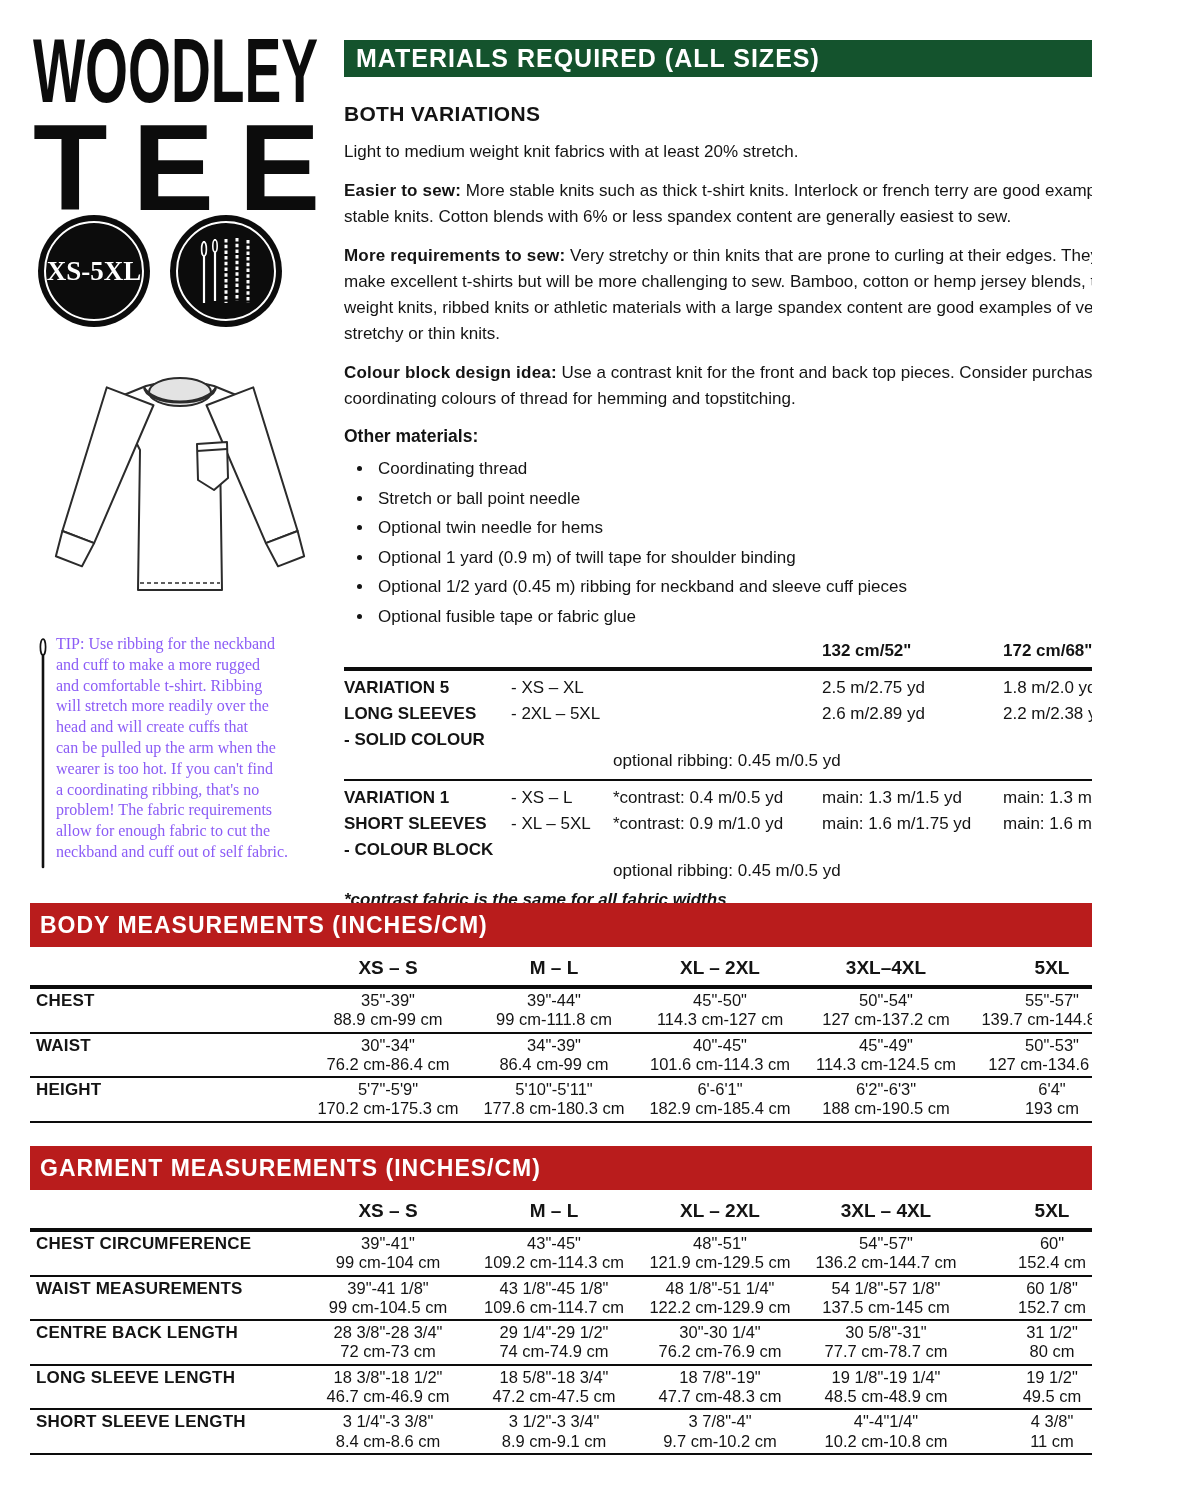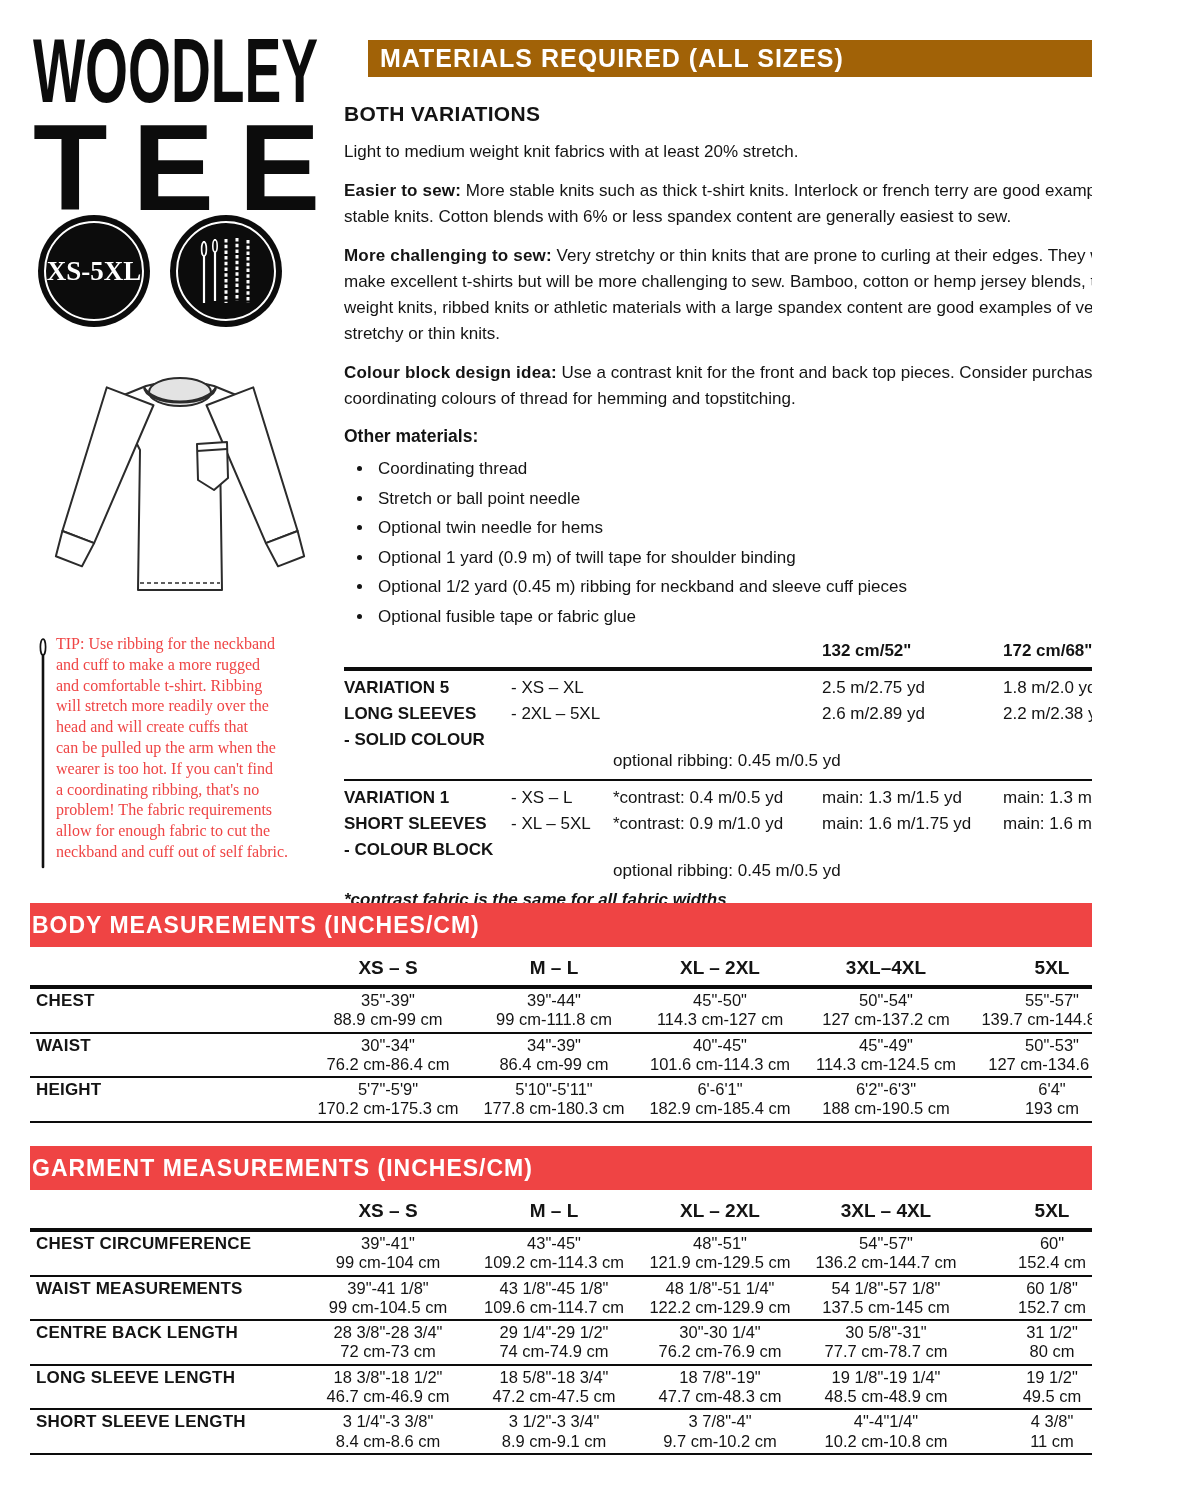--- a/index.html
+++ b/index.html
@@ -11,49 +11,49 @@
   
   .logo-svg { position:absolute; left:30px; top:28px; }
   .badge { position:absolute; top:213px; }
   .badge.b1 { left:36px; }
   .badge.b2 { left:168px; }
   .tshirt { position:absolute; left:28px; top:356px; }
   .tip { position:absolute; left:36px; top:634px; width:308px; display:flex; }
   .tip-needle { flex:0 0 14px; }
   .tip-text {
     font-family:"Liberation Serif", serif; font-size:16px; line-height:20.8px;
-    white-space:pre-line; padding-left:6px; color:#ef4444;
+    white-space:pre-line; padding-left:6px; color:#8b5cf6;
   }
   
   .right-col { position:absolute; left:344px; top:40px; width:818px; }
   .header-bar {
-    height:37px; background:#a16207; color:#fff; display:flex; align-items:center;
-    font-size:25px; font-weight:bold; letter-spacing:1px; padding-left:12px;margin-left:24px;
+    height:37px; background:#14532d; color:#fff; display:flex; align-items:center;
+    font-size:25px; font-weight:bold; letter-spacing:1px; padding-left:12px;
   }
   .subheading { margin-top:25px; font-size:21px; font-weight:bold; letter-spacing:0.3px; }
   .para { margin-top:13px; font-size:17px; line-height:26px; }
   .para b { letter-spacing:0.2px; }
   .other-title { margin-top:14px; font-size:17.5px; font-weight:bold; }
   ul.mats { margin:7px 0 0 30px; }
   ul.mats li { font-size:17px; line-height:29.5px; padding-left:4px; }
   
   .ft { margin-top:10px; width:818px; font-size:17px; }
   .ft-grid { display:grid; grid-template-columns:167px 102px 209px 181px 159px; }
   .ft-head { padding-bottom:6px; font-weight:bold; border-bottom:4px solid #0c0c0c; }
   .ft-block { padding:4px 0 5px 0; }
   .ft-cell { white-space:pre-line; line-height:26px; }
   .ft-label { font-weight:bold; }
   .ft-span3 { grid-column:3 / 6;margin-top:21px; }
   .ft-div { border-top:2.5px solid #0c0c0c; }
   .ft-note { font-style:italic; font-weight:bold; padding:1px 0 5px 0; border-bottom:2.5px solid #0c0c0c; }
   
   .meas-bar {
-    position:absolute; left:30px; width:1145px; height:44px; background:#ef4444;
+    position:absolute; left:30px; width:1145px; height:44px; background:#b91c1c;
     color:#fff; display:flex; align-items:center; font-size:23px; font-weight:bold;
-    letter-spacing:1px; padding-left:2px;
+    letter-spacing:1px; padding-left:10px;
   }
   .bar-body { top:903px; }
   .bar-garment { top:1146px;text-align:right; }
   .mt { position:absolute; left:30px; width:1145px; }
   .mt-body { top:951px; }
   .mt-garment { top:1194px; }
   .mt-grid { display:grid; grid-template-columns:275px 166px 166px 166px 166px 166px 1fr; }
   .mt-head { align-items:center; height:38px; border-bottom:4px solid #0c0c0c; }
   .mt-head .mt-col { font-size:19px; font-weight:bold; text-align:center; }
   .mt-row { border-bottom:2.5px solid #0c0c0c; padding:2px 0 2px 0; }
@@ -137,21 +137,21 @@
     <div class="header-bar">
       <span>MATERIALS REQUIRED (ALL SIZES)</span>
     </div>
 
     <div class="subheading">BOTH VARIATIONS</div>
 
     <p class="para">Light to medium weight knit fabrics with at least 20% stretch.</p>
 
     <p class="para"><b>Easier to sew:</b><span> More stable knits such as thick t-shirt knits. Interlock or french terry are good examples of stable knits. Cotton blends with 6% or less spandex content are generally easiest to sew.</span></p>
 
-    <p class="para"><b>More challenging to sew:</b><span> Very stretchy or thin knits that are prone to curling at their edges. They will still make excellent t-shirts but will be more challenging to sew. Bamboo, cotton or hemp jersey blends, tissue-weight knits, ribbed knits or athletic materials with a large spandex content are good examples of very stretchy or thin knits.</span></p>
+    <p class="para"><b>More requirements to sew:</b><span> Very stretchy or thin knits that are prone to curling at their edges. They will still make excellent t-shirts but will be more challenging to sew. Bamboo, cotton or hemp jersey blends, tissue-weight knits, ribbed knits or athletic materials with a large spandex content are good examples of very stretchy or thin knits.</span></p>
 
     <p class="para"><b>Colour block design idea:</b><span> Use a contrast knit for the front and back top pieces. Consider purchasing two coordinating colours of thread for hemming and topstitching.</span></p>
 
     <div class="other-title">Other materials:</div>
 
     <ul class="mats">
       <li>Coordinating thread</li>
       <li>Stretch or ball point needle</li>
       <li>Optional twin needle for hems</li>
       <li>Optional 1 yard (0.9 m) of twill tape for shoulder binding</li>

